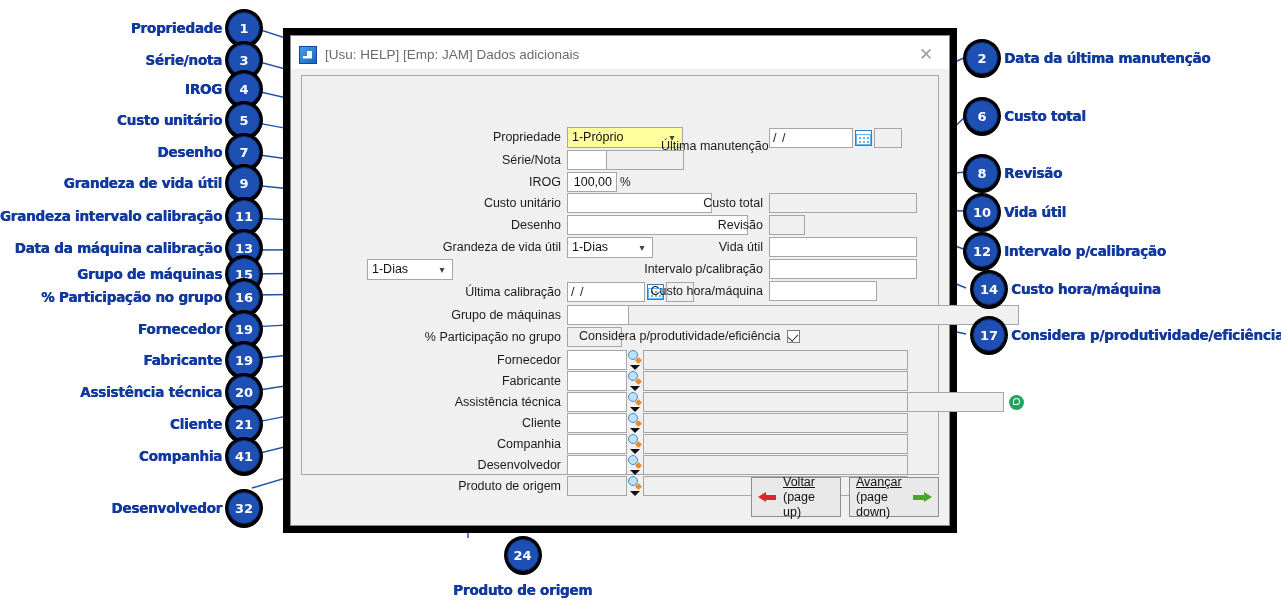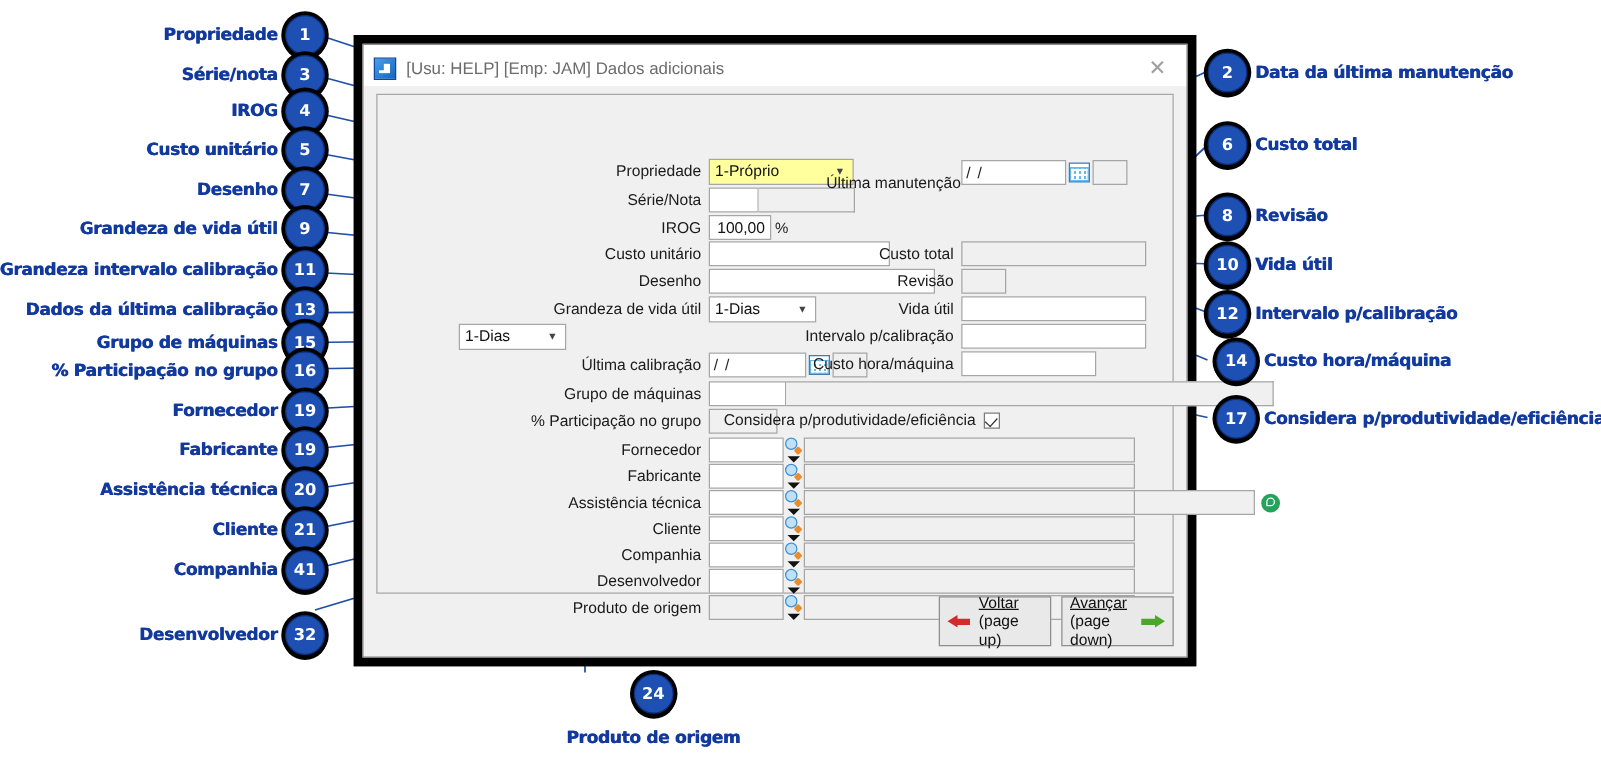--- a/index.html
+++ b/index.html
@@ -396,21 +396,21 @@
   </div>
 <div class="anno left" style="right:1021px;top:167px;">
     <span class="anno-label">Grandeza de vida útil</span>
     <span class="badge">9</span>
   </div>
 <div class="anno left" style="right:1021px;top:200px;">
     <span class="anno-label">Grandeza intervalo calibração</span>
     <span class="badge">11</span>
   </div>
 <div class="anno left" style="right:1021px;top:232px;">
-    <span class="anno-label">Dados da última calibração</span>
+    <span class="anno-label">Data da máquina calibração</span>
     <span class="badge">13</span>
   </div>
 <div class="anno left" style="right:1021px;top:258px;">
     <span class="anno-label">Grupo de máquinas</span>
     <span class="badge">15</span>
   </div>
 <div class="anno left" style="right:1021px;top:281px;">
     <span class="anno-label">% Participação no grupo</span>
     <span class="badge">16</span>
   </div>

